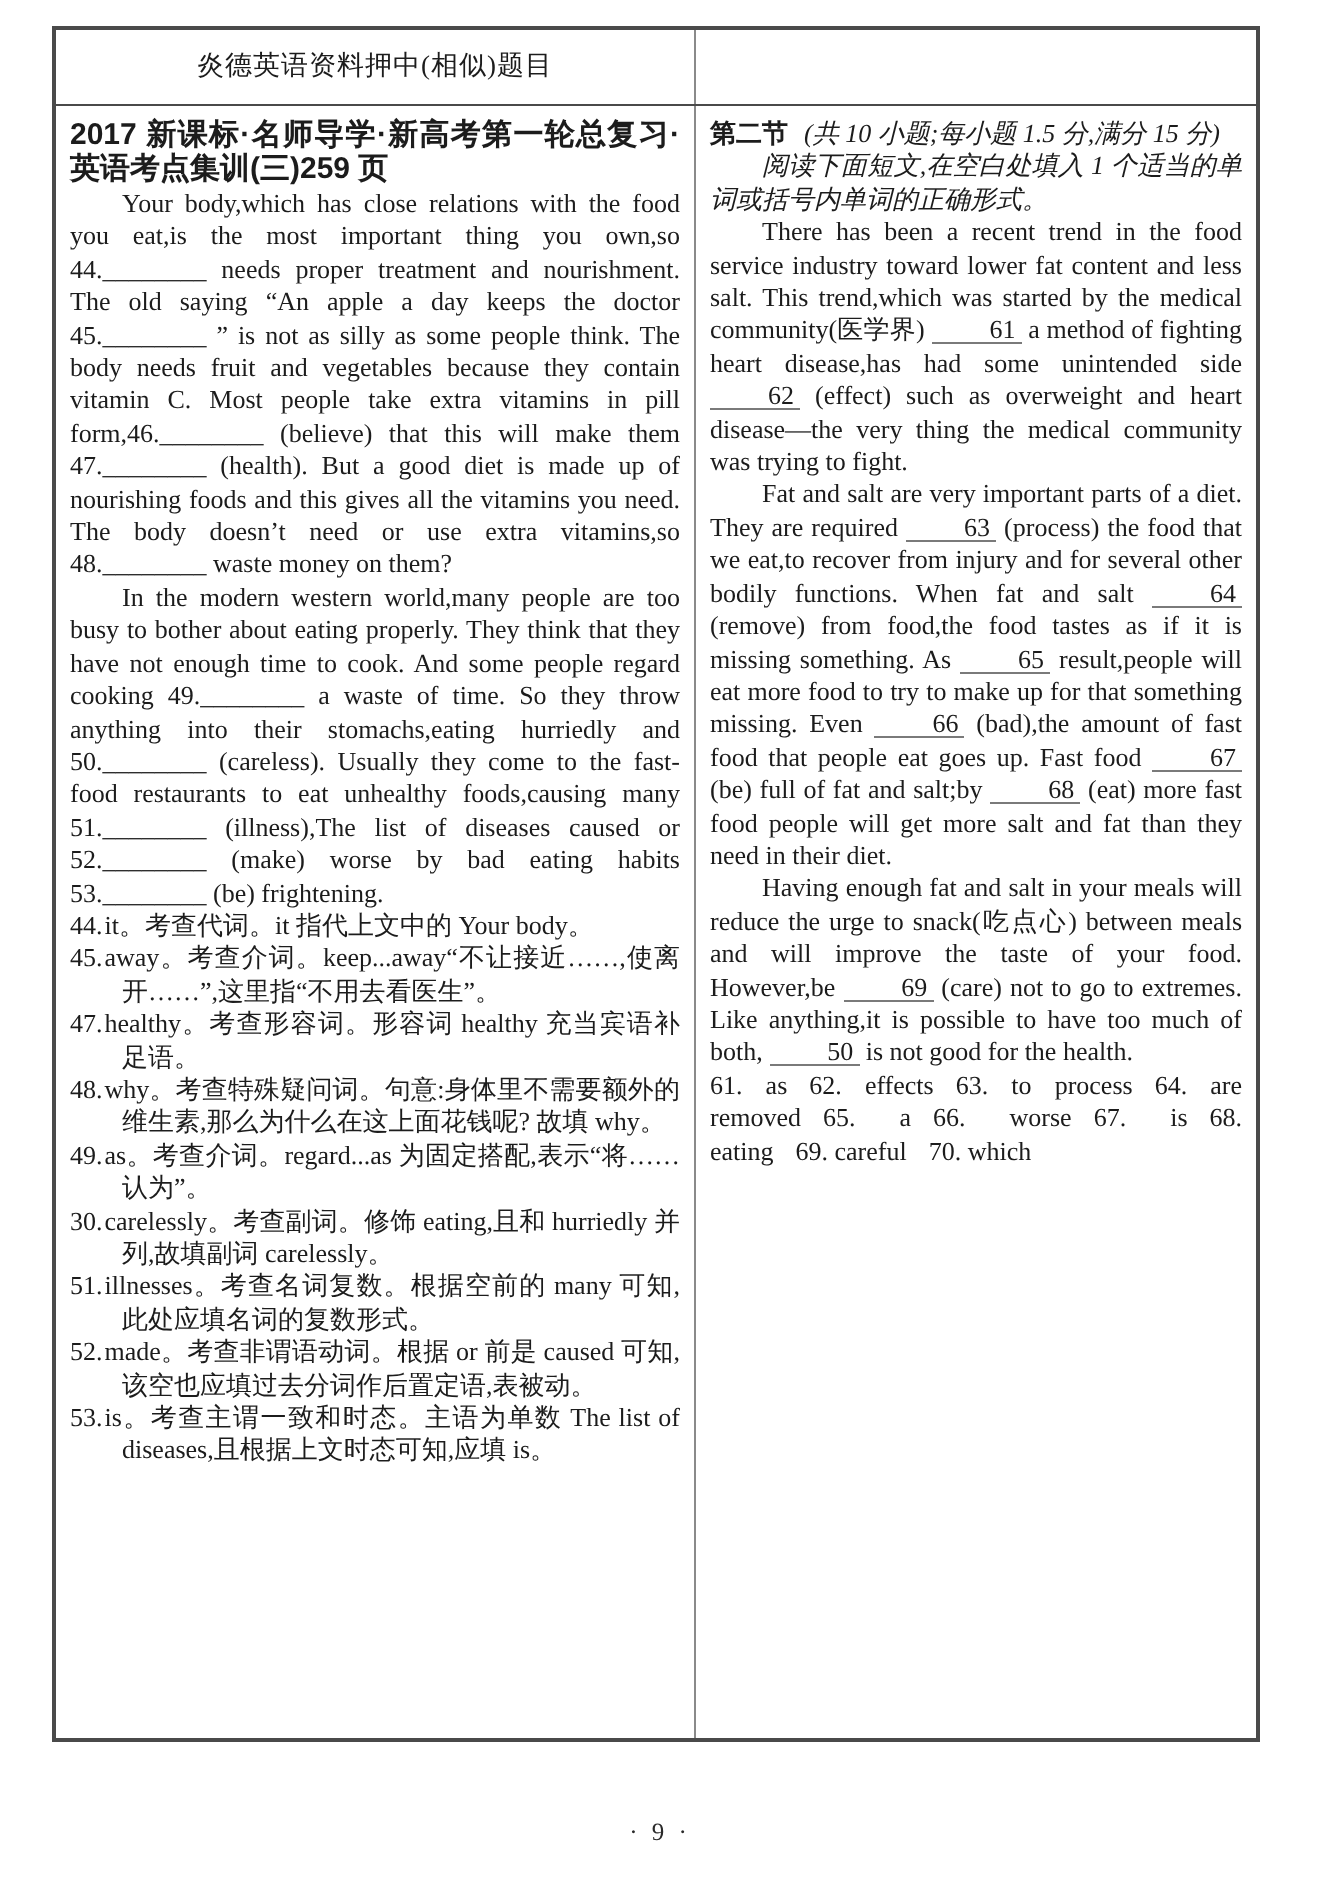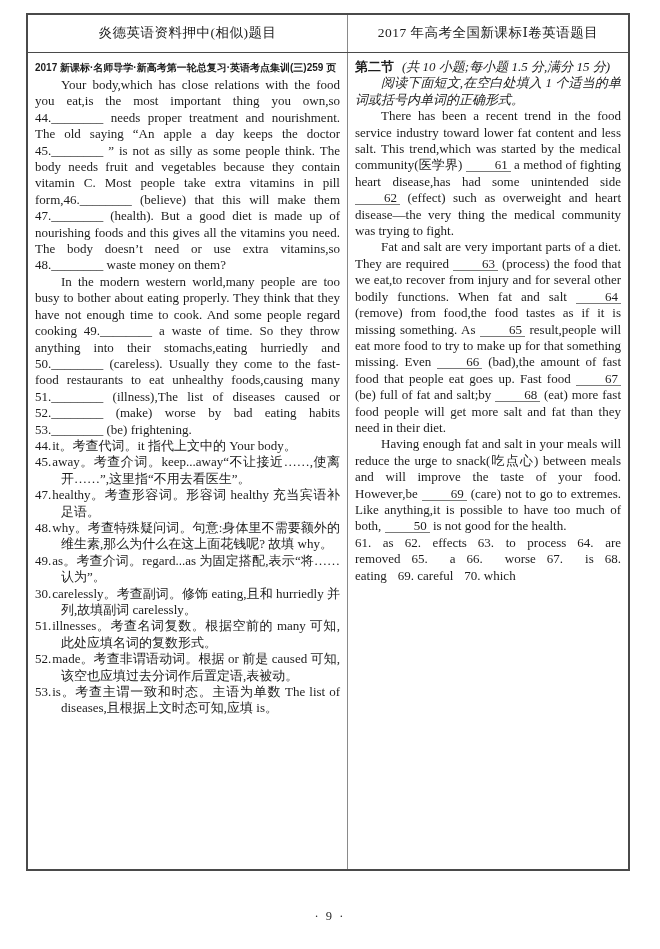--- a/index.html
+++ b/index.html
@@ -61,21 +61,21 @@
   }
   .col.left {
     width: 320px;
     flex: none;
     border-right: 1px solid #8a8a8a;
   }
   .col.right { flex: 1; }
   .col-heading {
     font-family: "Liberation Sans", "DejaVu Sans", sans-serif;
     font-weight: bold;
-    font-size: 10px;
+    font-size: 15px;
     line-height: 17px;
     margin: 0 0 1px 0;
   }
   .para {
     margin: 0;
     text-indent: 2em;
   }
   .answers { margin: 0; }
   .answer {
     padding-left: 2em;
@@ -116,21 +116,20 @@
   }
 </style>
 </head>
 <body>
 
 <div class="page">
   <div class="sheet">
 
     <div class="header-row">
       <div class="header-cell left">炎德英语资料押中(相似)题目</div>
-      <div class="header-cell right">2017 年高考全国新课标Ⅰ卷英语题目</div>
     </div>
 
     <div class="body-row">
 
       <div class="col left">
         <div class="col-heading">2017 新课标·名师导学·新高考第一轮总复习·英语考点集训(三)259 页</div>
         <p class="para">Your body,which has close relations with the food you eat,is the most important thing you own,so 44.________ needs proper treatment and nourishment. The old saying “An apple a day keeps the doctor 45.________ ” is not as silly as some people think. The body needs fruit and vegetables because they contain vitamin C. Most people take extra vitamins in pill form,46.________ (believe) that this will make them 47.________ (health). But a good diet is made up of nourishing foods and this gives all the vitamins you need. The body doesn’t need or use extra vitamins,so 48.________ waste money on them?</p>
         <p class="para">In the modern western world,many people are too busy to bother about eating properly. They think that they have not enough time to cook. And some people regard cooking 49.________ a waste of time. So they throw anything into their stomachs,eating hurriedly and 50.________ (careless). Usually they come to the fast-food restaurants to eat unhealthy foods,causing many 51.________ (illness),The list of diseases caused or 52.________ (make) worse by bad eating habits 53.________ (be) frightening.</p>
         <div class="answers">
           <div class="answer"><span class="ans-num">44.</span><span>it。考查代词。it 指代上文中的 Your body。</span></div>

